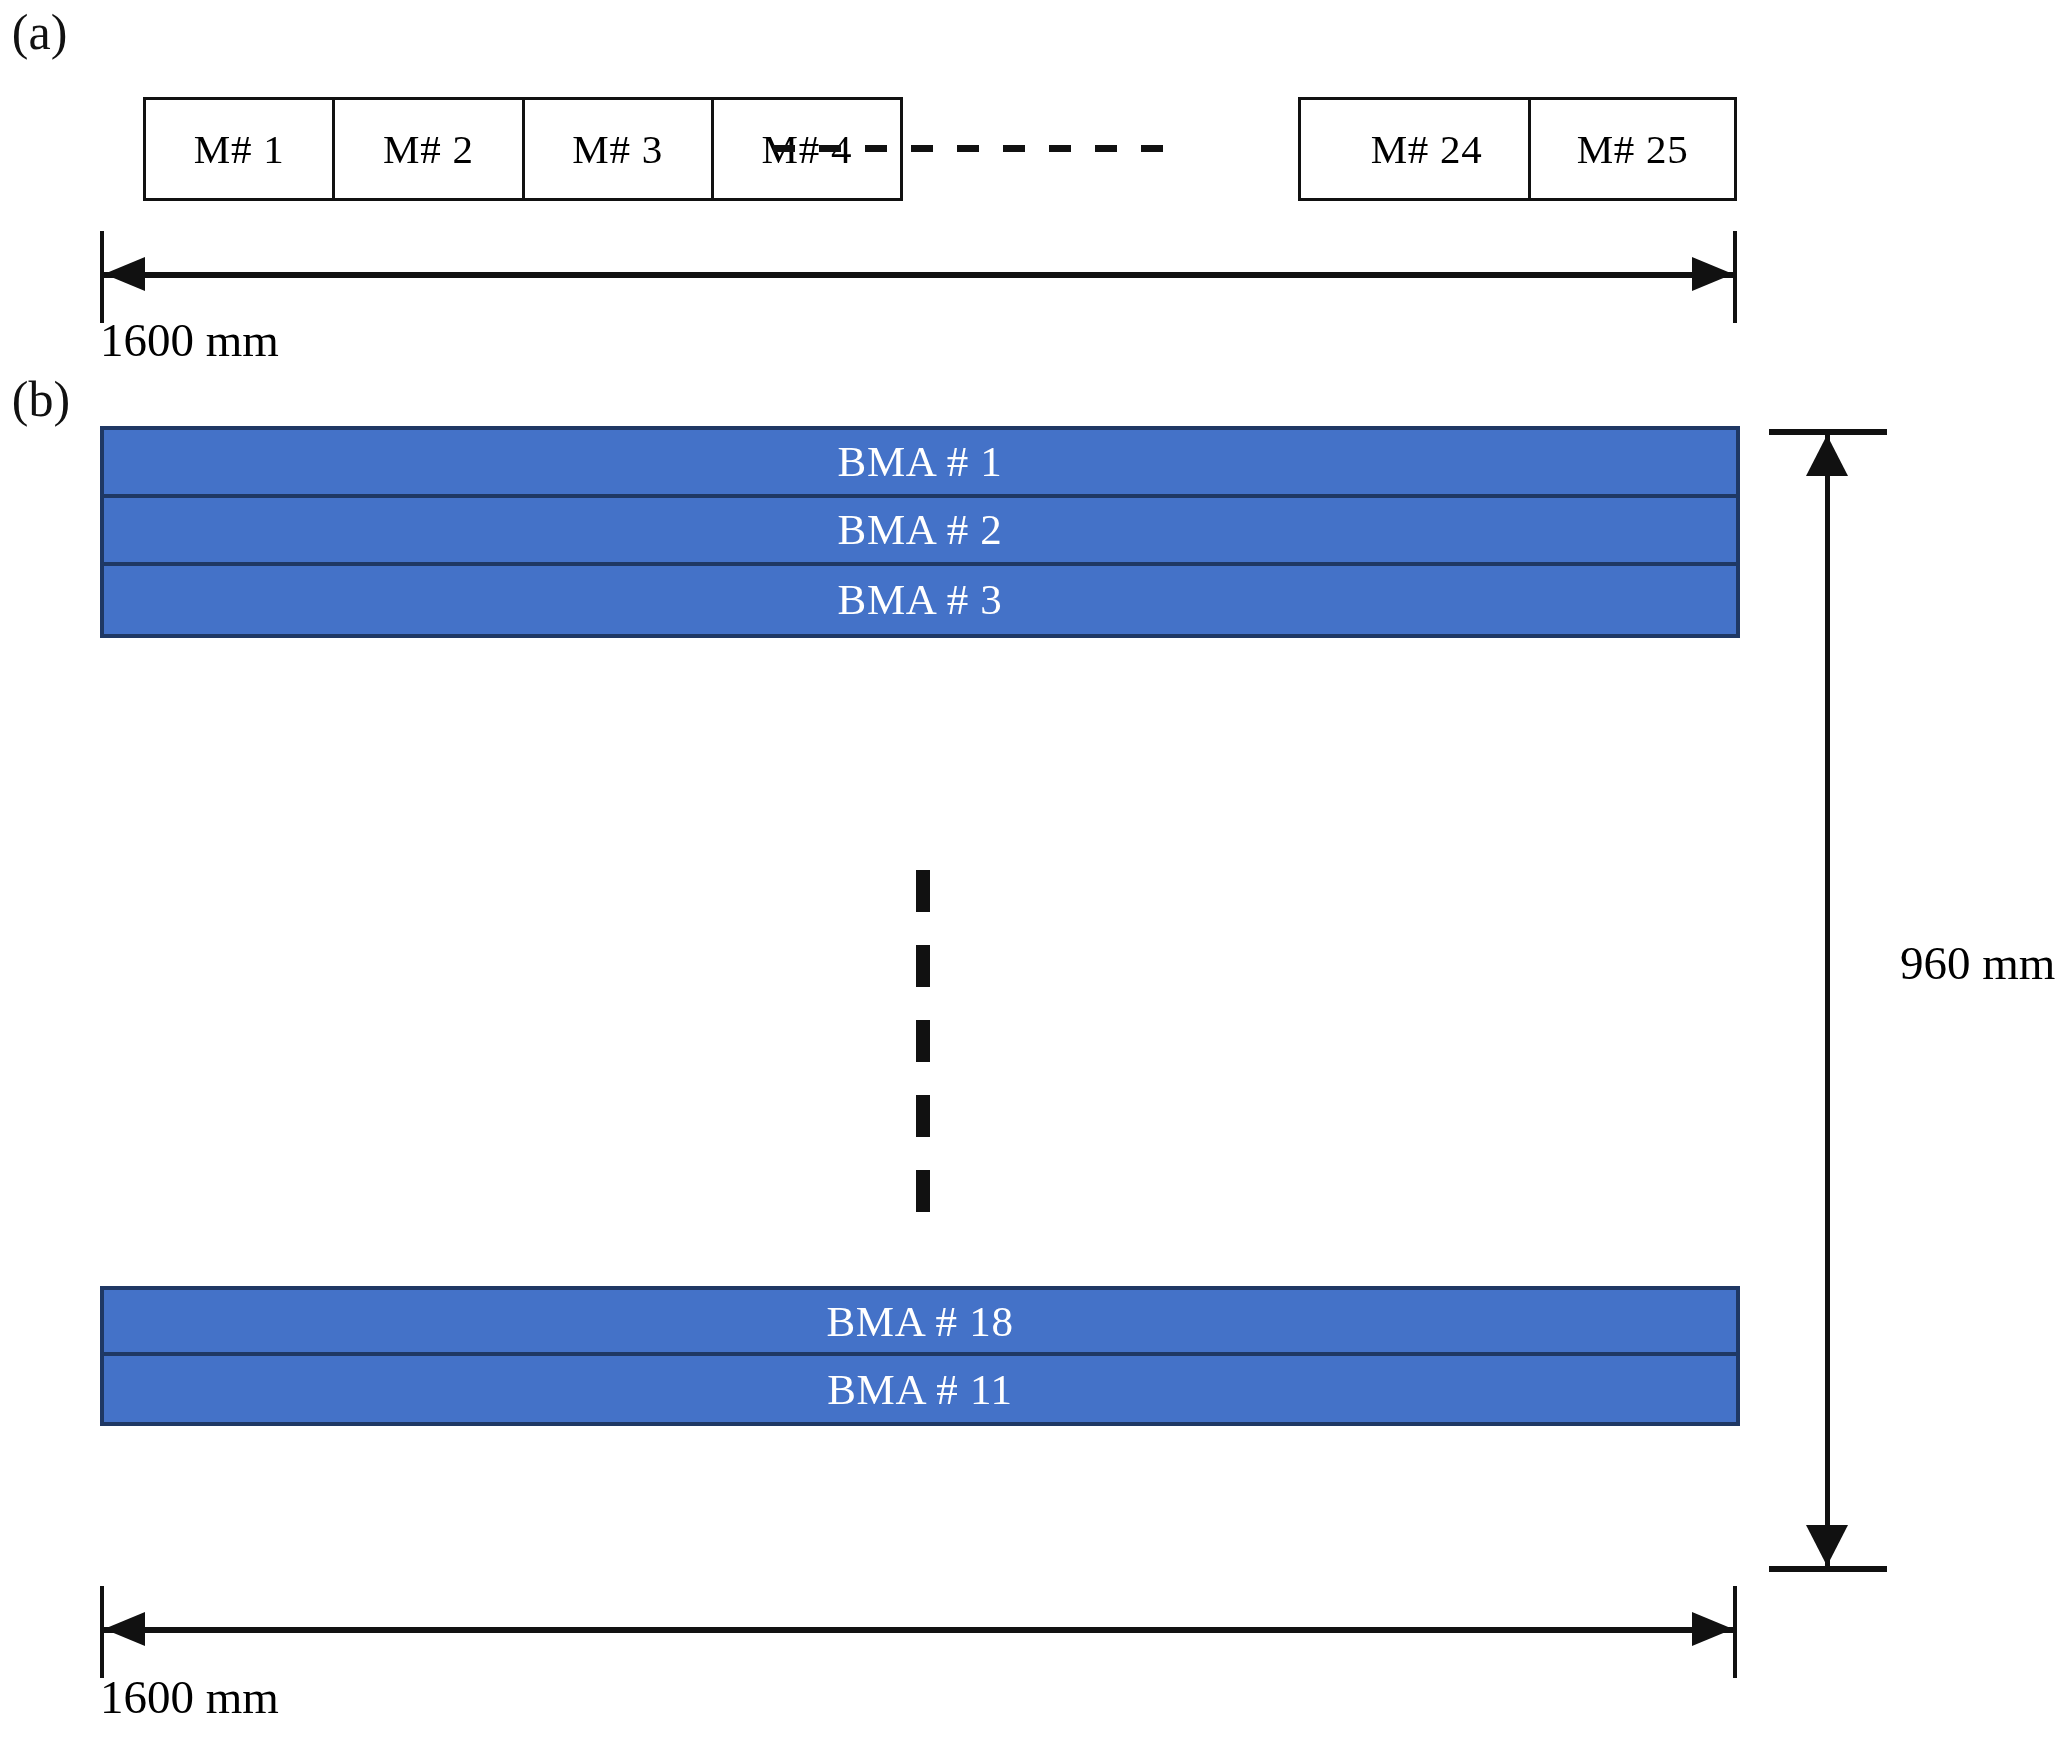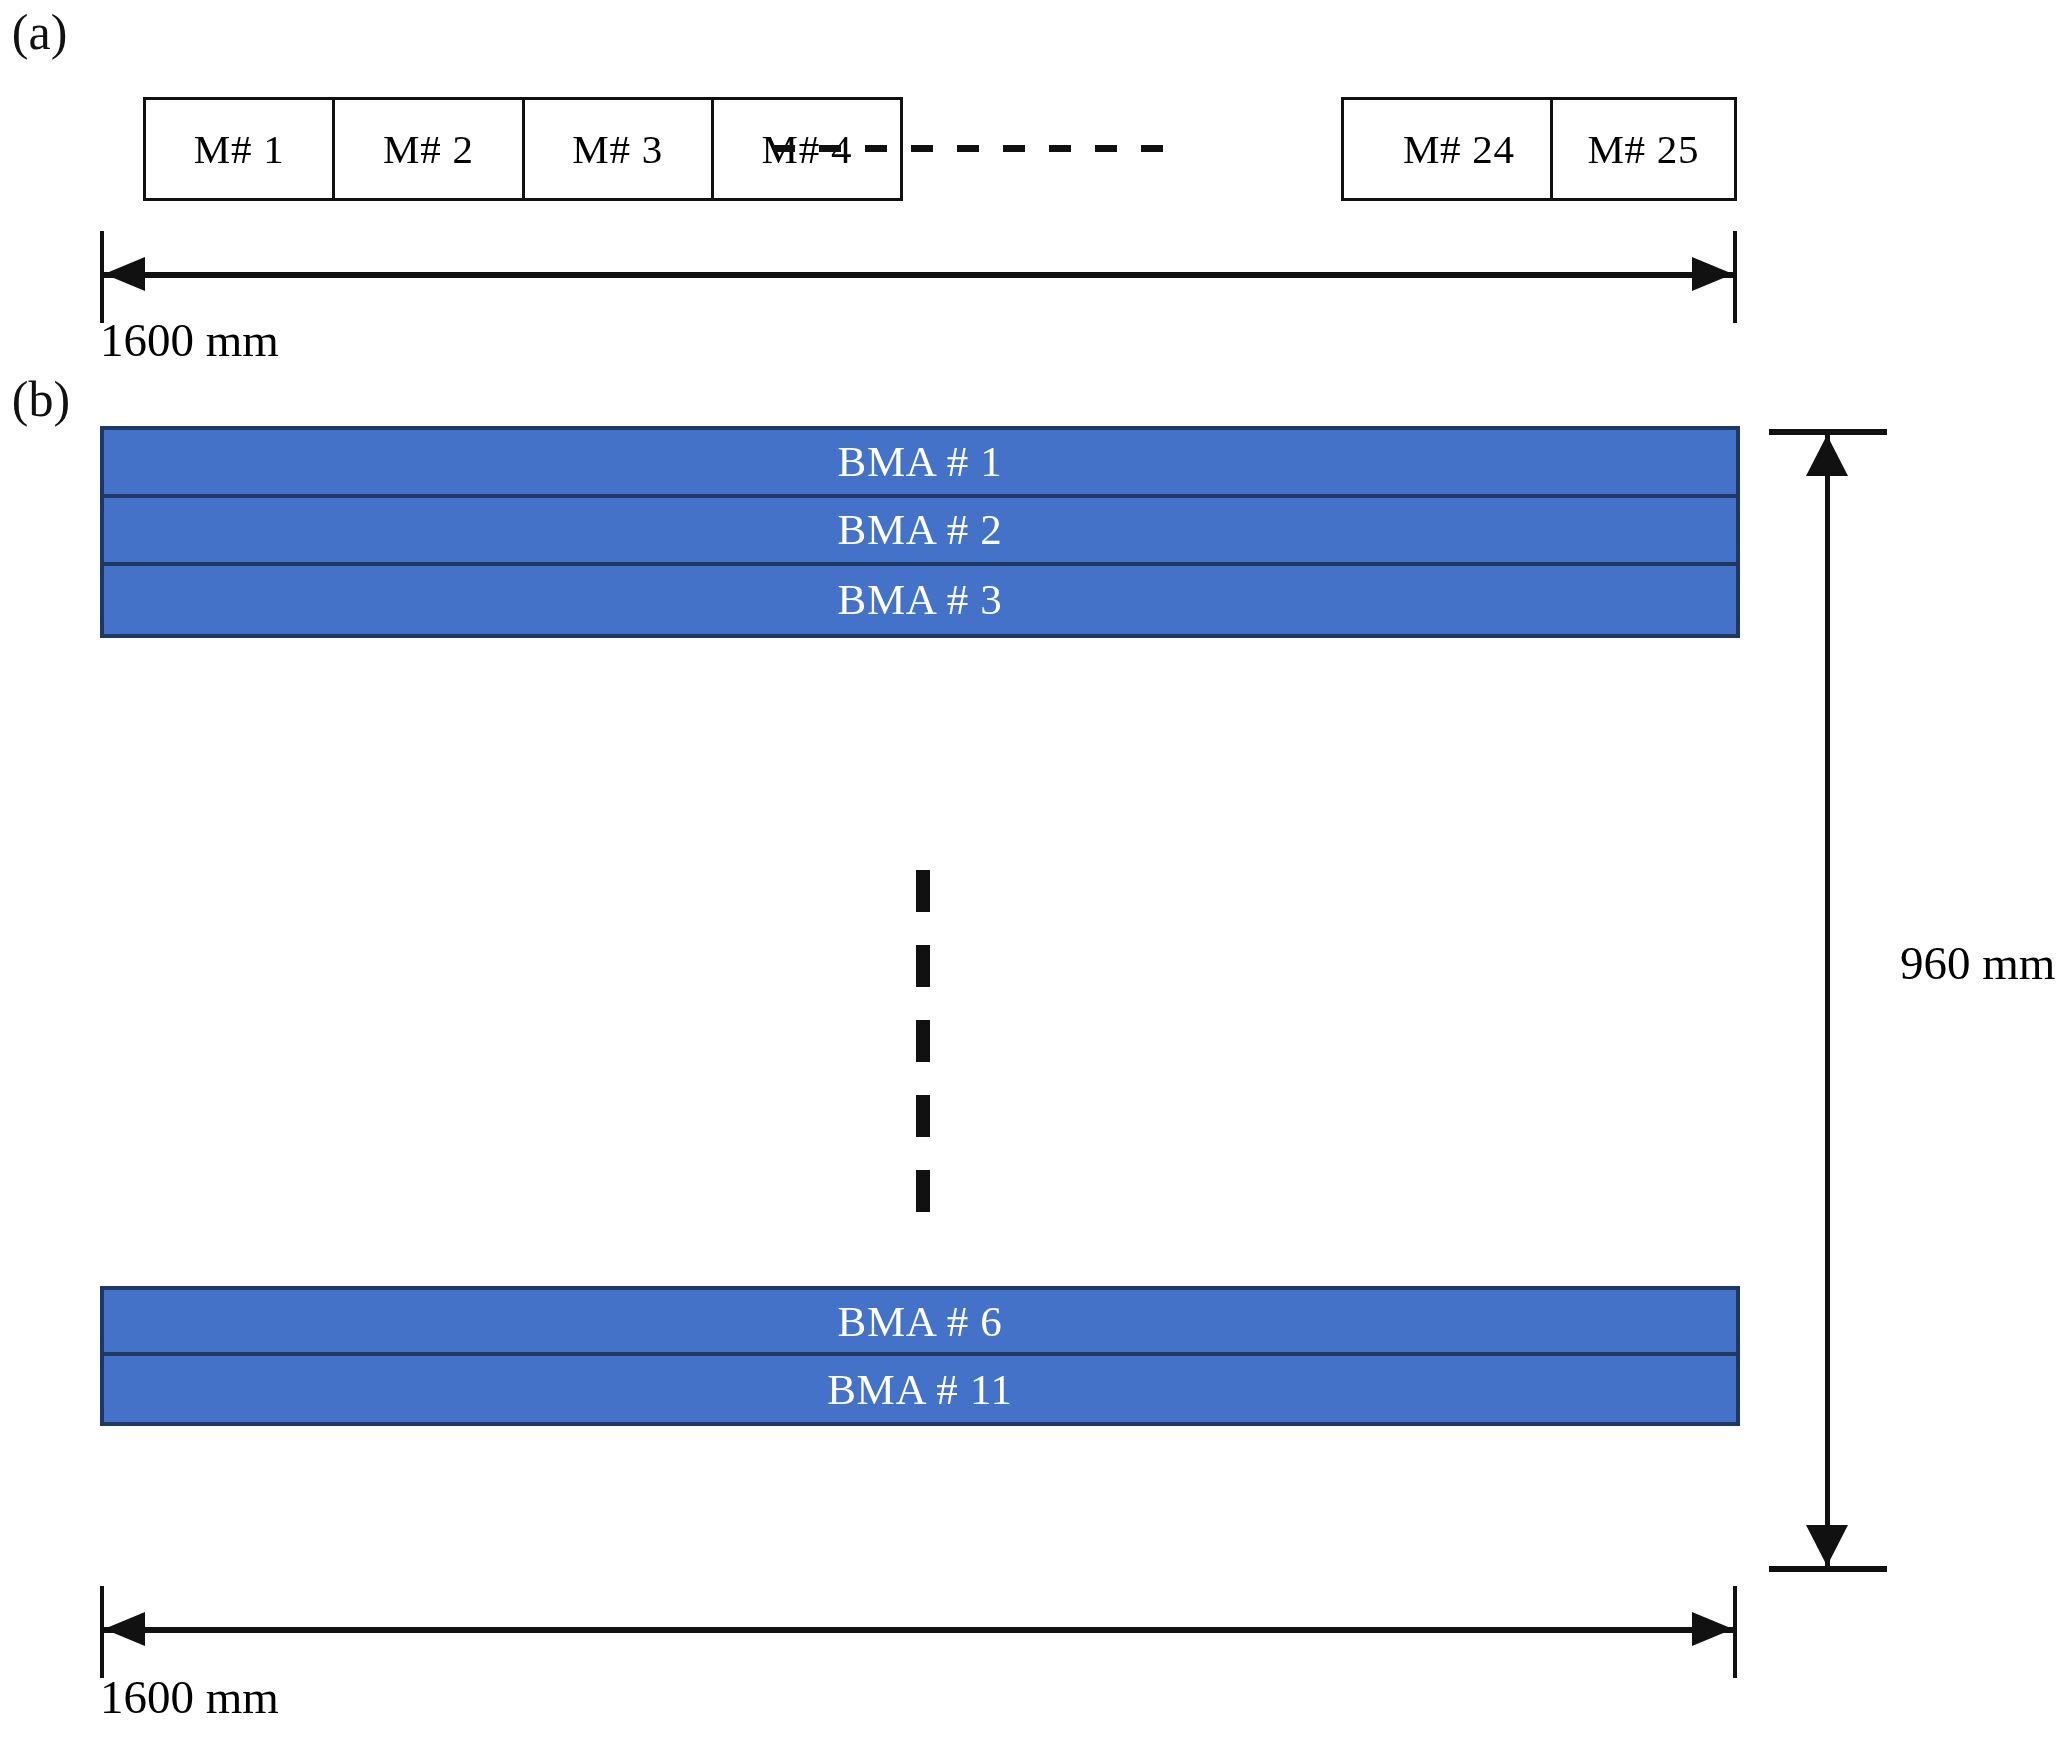--- a/index.html
+++ b/index.html
@@ -6,21 +6,21 @@
   body{width:2066px;height:1756px;position:relative;overflow:hidden;
        font-family:"Liberation Serif","DejaVu Serif",serif;color:#000;}
 
   .panel-label{position:absolute;font-size:50px;line-height:1;color:#111;}
 
   
   #module-strip{position:absolute;left:100px;top:97px;width:1637px;height:104px;}
   .mod-group{position:absolute;top:0;height:100%;display:flex;
              border:3.9px solid #111;box-sizing:border-box;background:#fff;margin-left:43px;}
   #mod-group-left{left:0;width:760px;}
-  #mod-group-right{right:0;width:396px;padding-left:24px;}
+  #mod-group-right{right:0;width:439px;padding-left:24px;}
   .mod-cell{flex:1 1 0;display:flex;align-items:center;justify-content:center;
             border-right:3.9px solid #111;box-sizing:border-box;
             font-size:41px;letter-spacing:0.7px;white-space:nowrap;}
   .mod-cell:last-child{border-right:none;}
 
   
   #module-ellipsis{position:absolute;left:773px;top:145px;width:413px;height:6.6px;
     background:repeating-linear-gradient(to right,#111 0 22px,transparent 22px 46px);}
 
   
@@ -99,21 +99,21 @@
 
 <div class="bma-stack" id="bma-stack-top">
   <div class="bma-row">BMA # 1</div>
   <div class="bma-row">BMA # 2</div>
   <div class="bma-row">BMA # 3</div>
 </div>
 
 <div id="bma-ellipsis"></div>
 
 <div class="bma-stack" id="bma-stack-bottom">
-  <div class="bma-row">BMA # 6</div>
+  <div class="bma-row">BMA # 18</div>
   <div class="bma-row">BMA # 11</div>
 </div>
 
 <div id="dim-height">
   <div class="ext t"></div>
   <div class="ext b"></div>
   <div class="bar"></div>
   <div class="ah t"></div>
   <div class="ah b"></div>
 </div>

